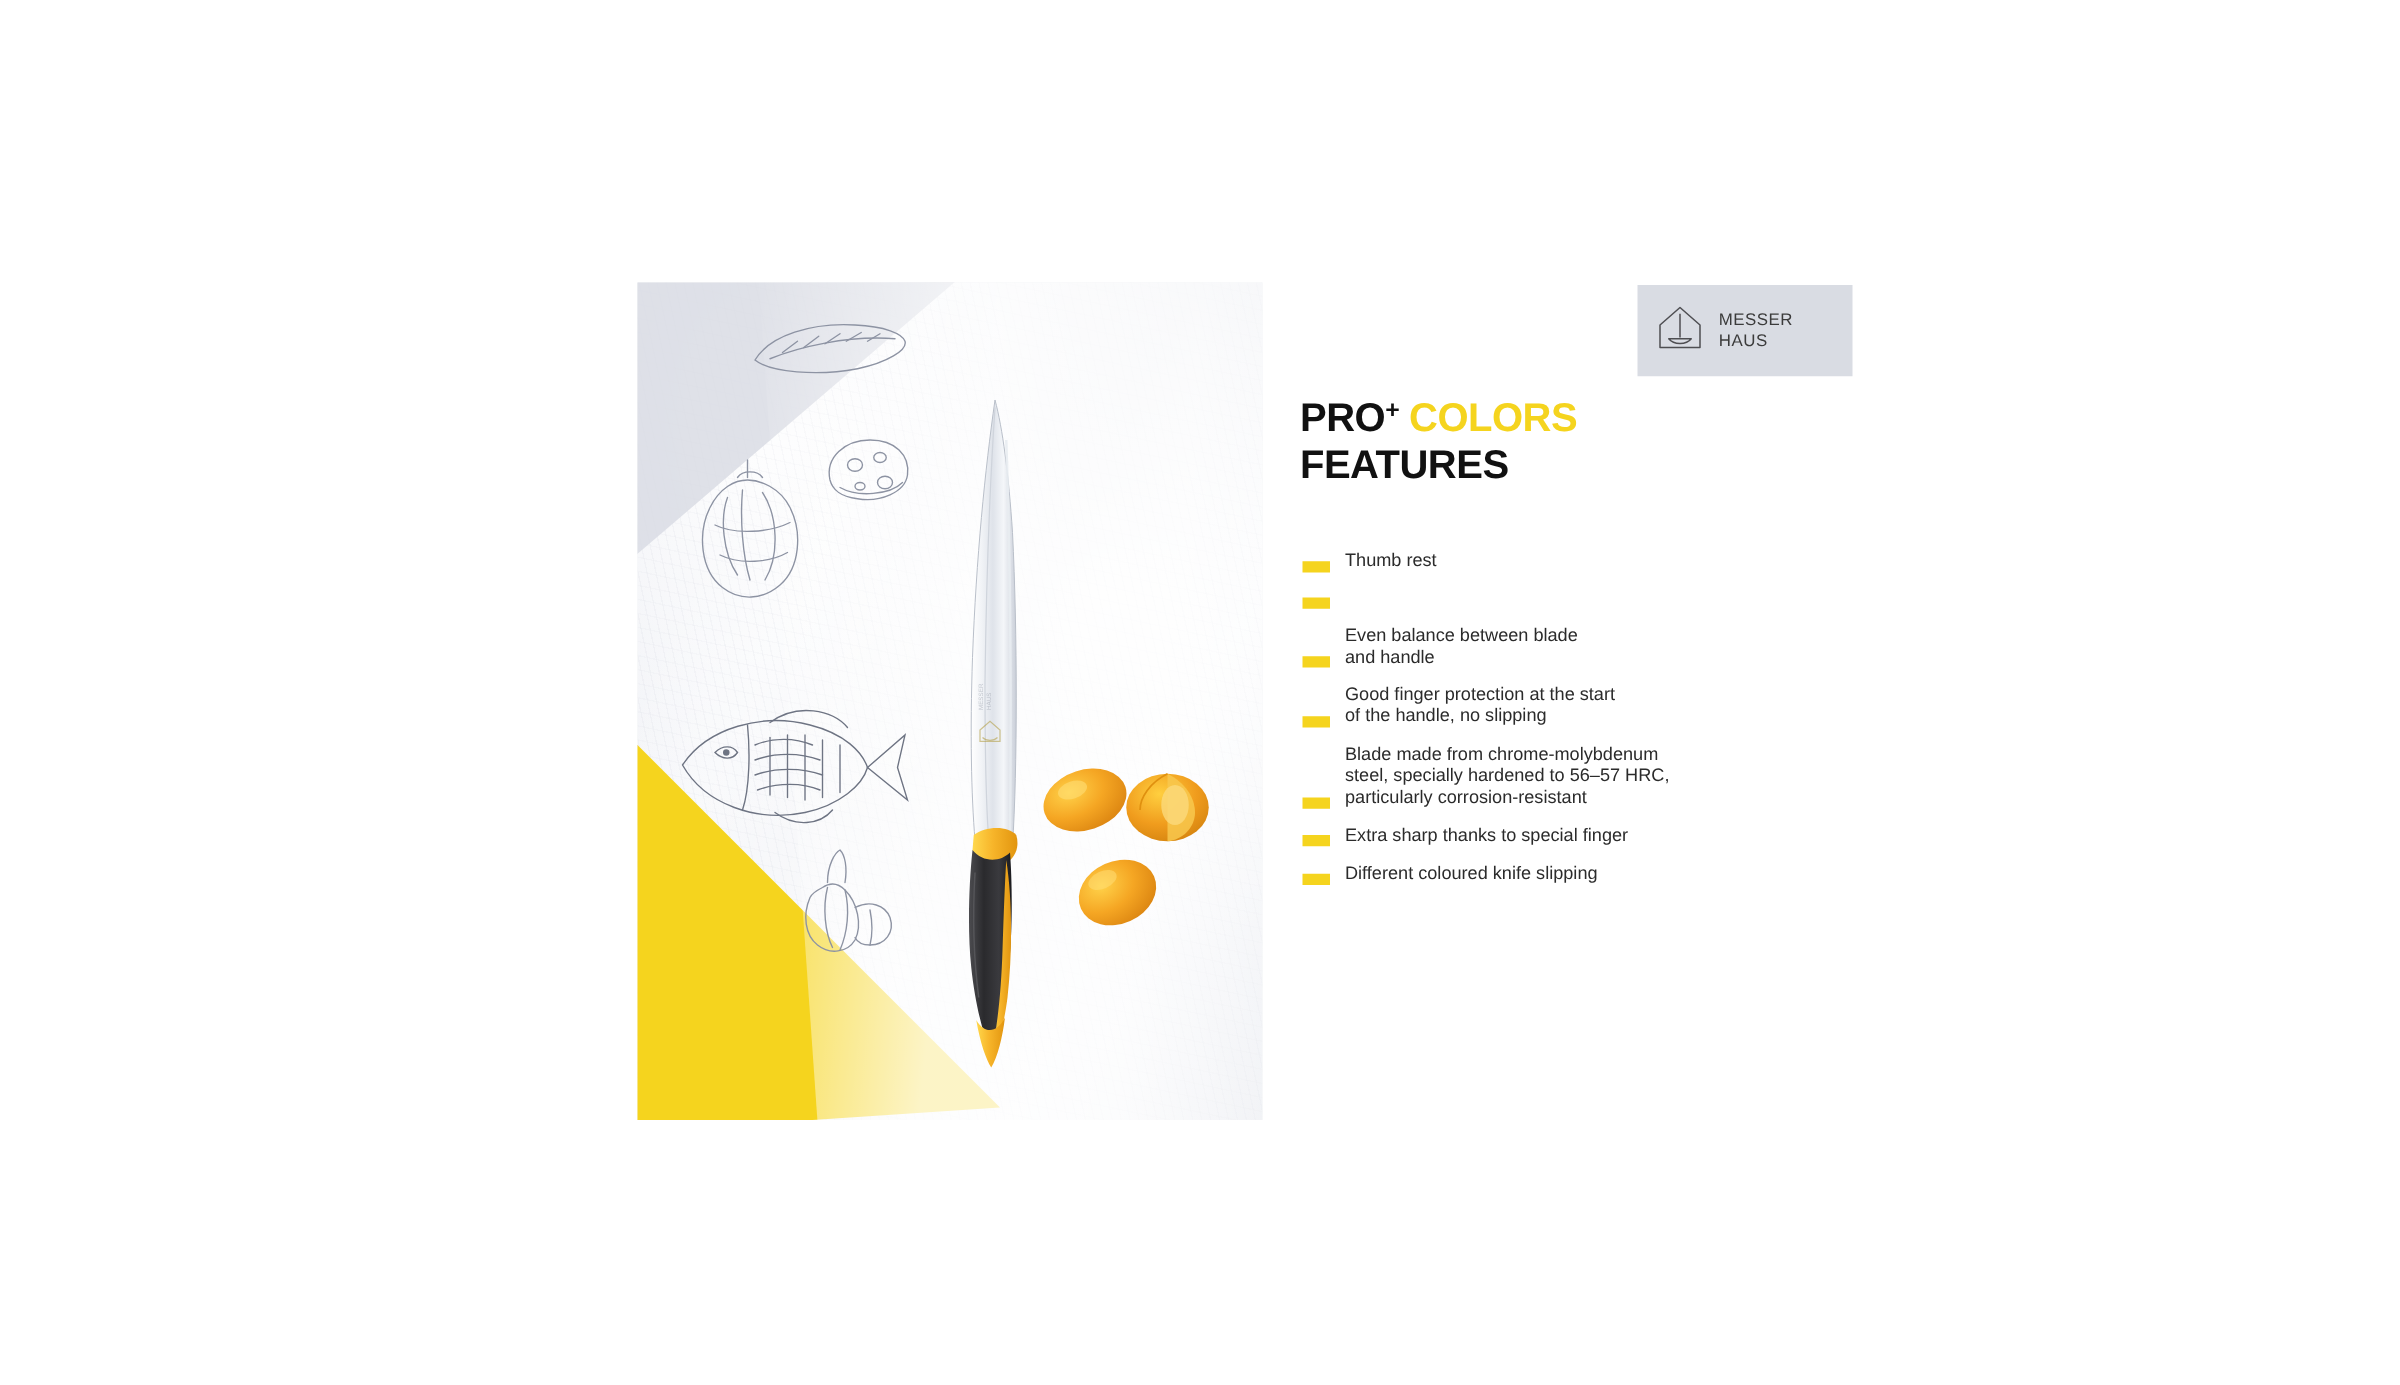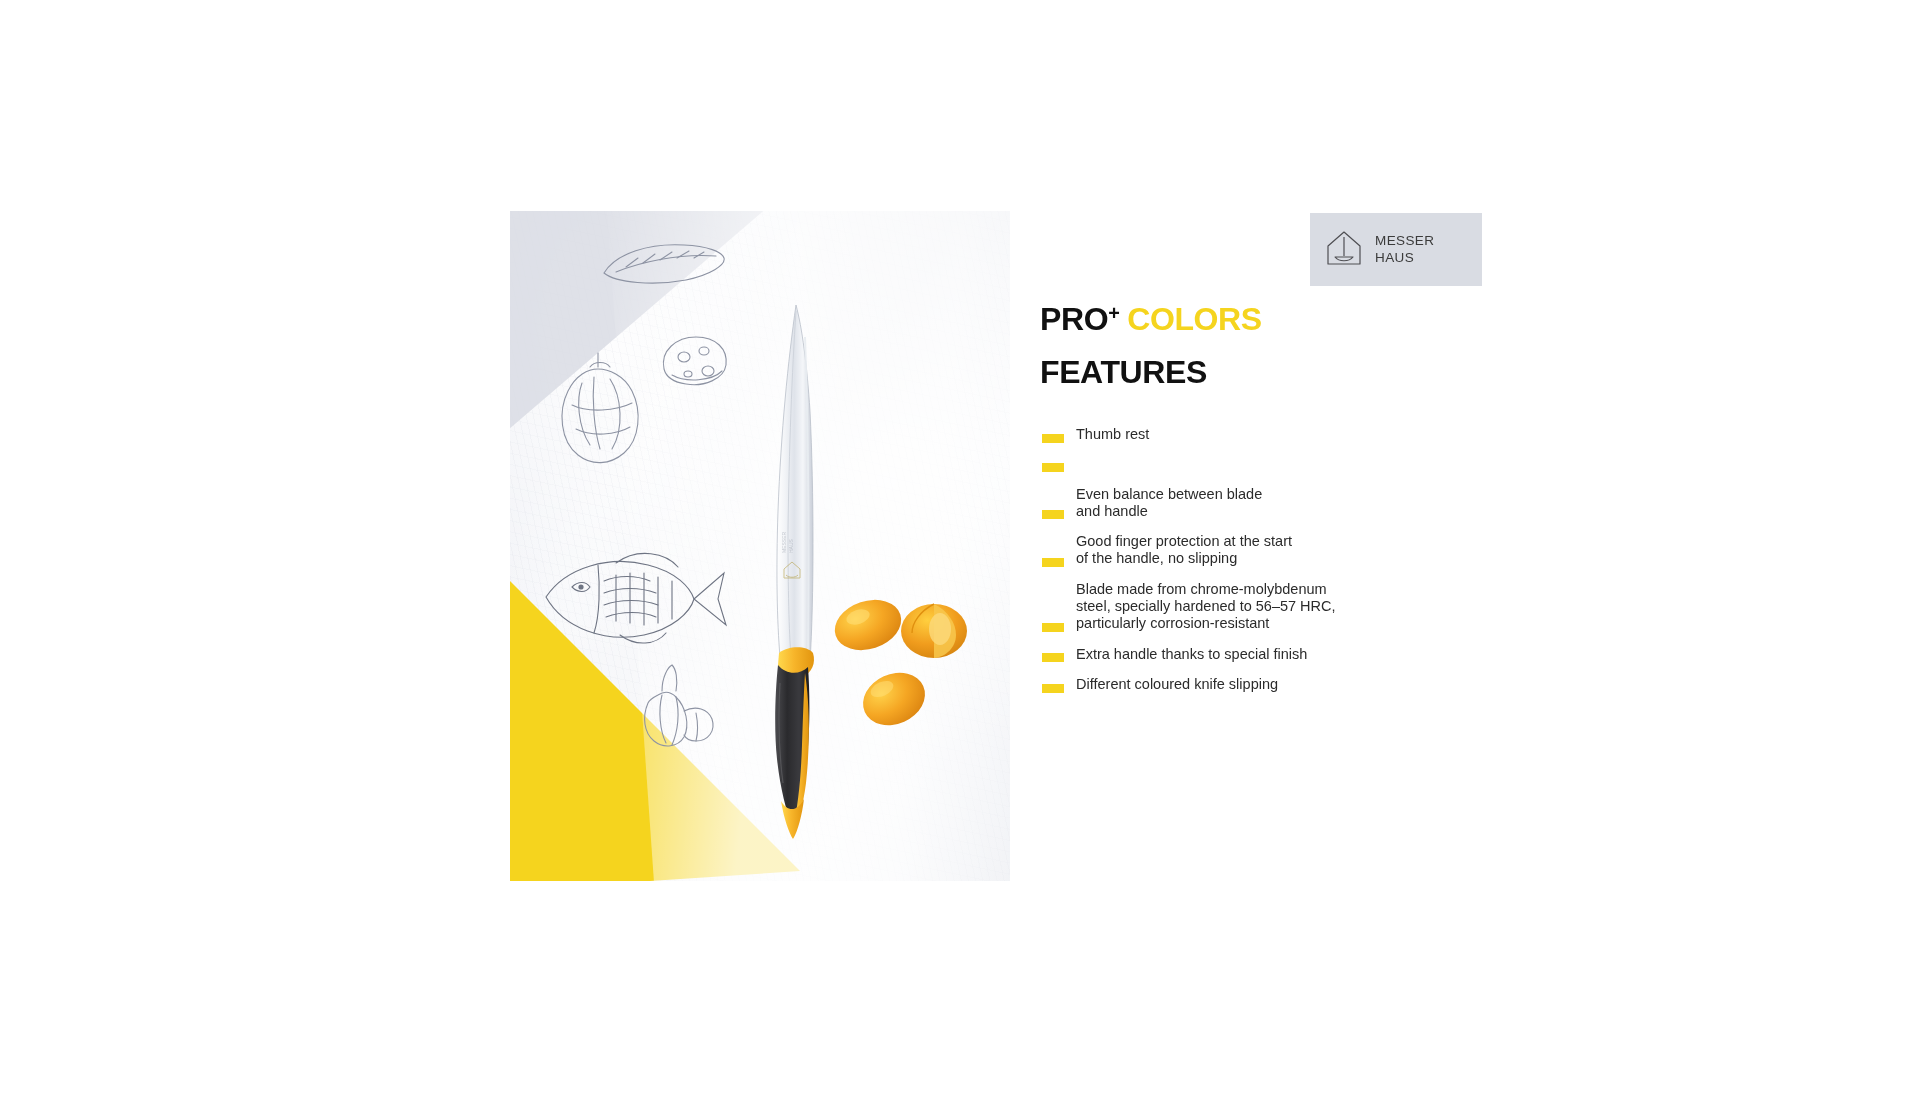--- a/index.html
+++ b/index.html
@@ -16,21 +16,21 @@
     position: relative;
     width: 1920px;
     height: 1108px;
     background: #ffffff;
   }
 
   
   #card {
     position: absolute;
     left: 485px;
-    top: 178px;
+    top: 193px;
     width: 1030px;
     height: 736px;
     background: #ffffff;
     box-shadow: 0 0 0 0 rgba(0,0,0,0);
   }
 
   
   #card::after {
     content: "";
     position: absolute;
@@ -153,21 +153,21 @@
   }
   .title-line {
     font-size: 32px;
     font-weight: bold;
     letter-spacing: -0.4px;
     line-height: 1.0;
     color: #111111;
     font-family: "Liberation Sans", sans-serif;
     white-space: nowrap;
   }
-  .title-line.second { margin-top: 21px; }
+  .title-line.second { margin-top: 5px; }
   .title-accent { color: #f5d41e; }
   .sup {
     font-size: 0.62em;
     vertical-align: 0.52em;
     font-weight: bold;
     letter-spacing: -1px;
   }
 
   
   #features {
@@ -402,21 +402,21 @@
 of the handle, no slipping</span>
         </div>
         <div class="feature">
           <span class="bullet"></span>
           <span class="feature-text">Blade made from chrome-molybdenum
 steel, specially hardened to 56–57 HRC,
 particularly corrosion-resistant</span>
         </div>
         <div class="feature">
           <span class="bullet"></span>
-          <span class="feature-text">Extra handle thanks to special finish</span>
+          <span class="feature-text">Extra sharp thanks to special finger</span>
         </div>
         <div class="feature">
           <span class="bullet"></span>
           <span class="feature-text">Different coloured knife slipping</span>
         </div>
       </div>
 
     </div>
   </div>
 </div>

